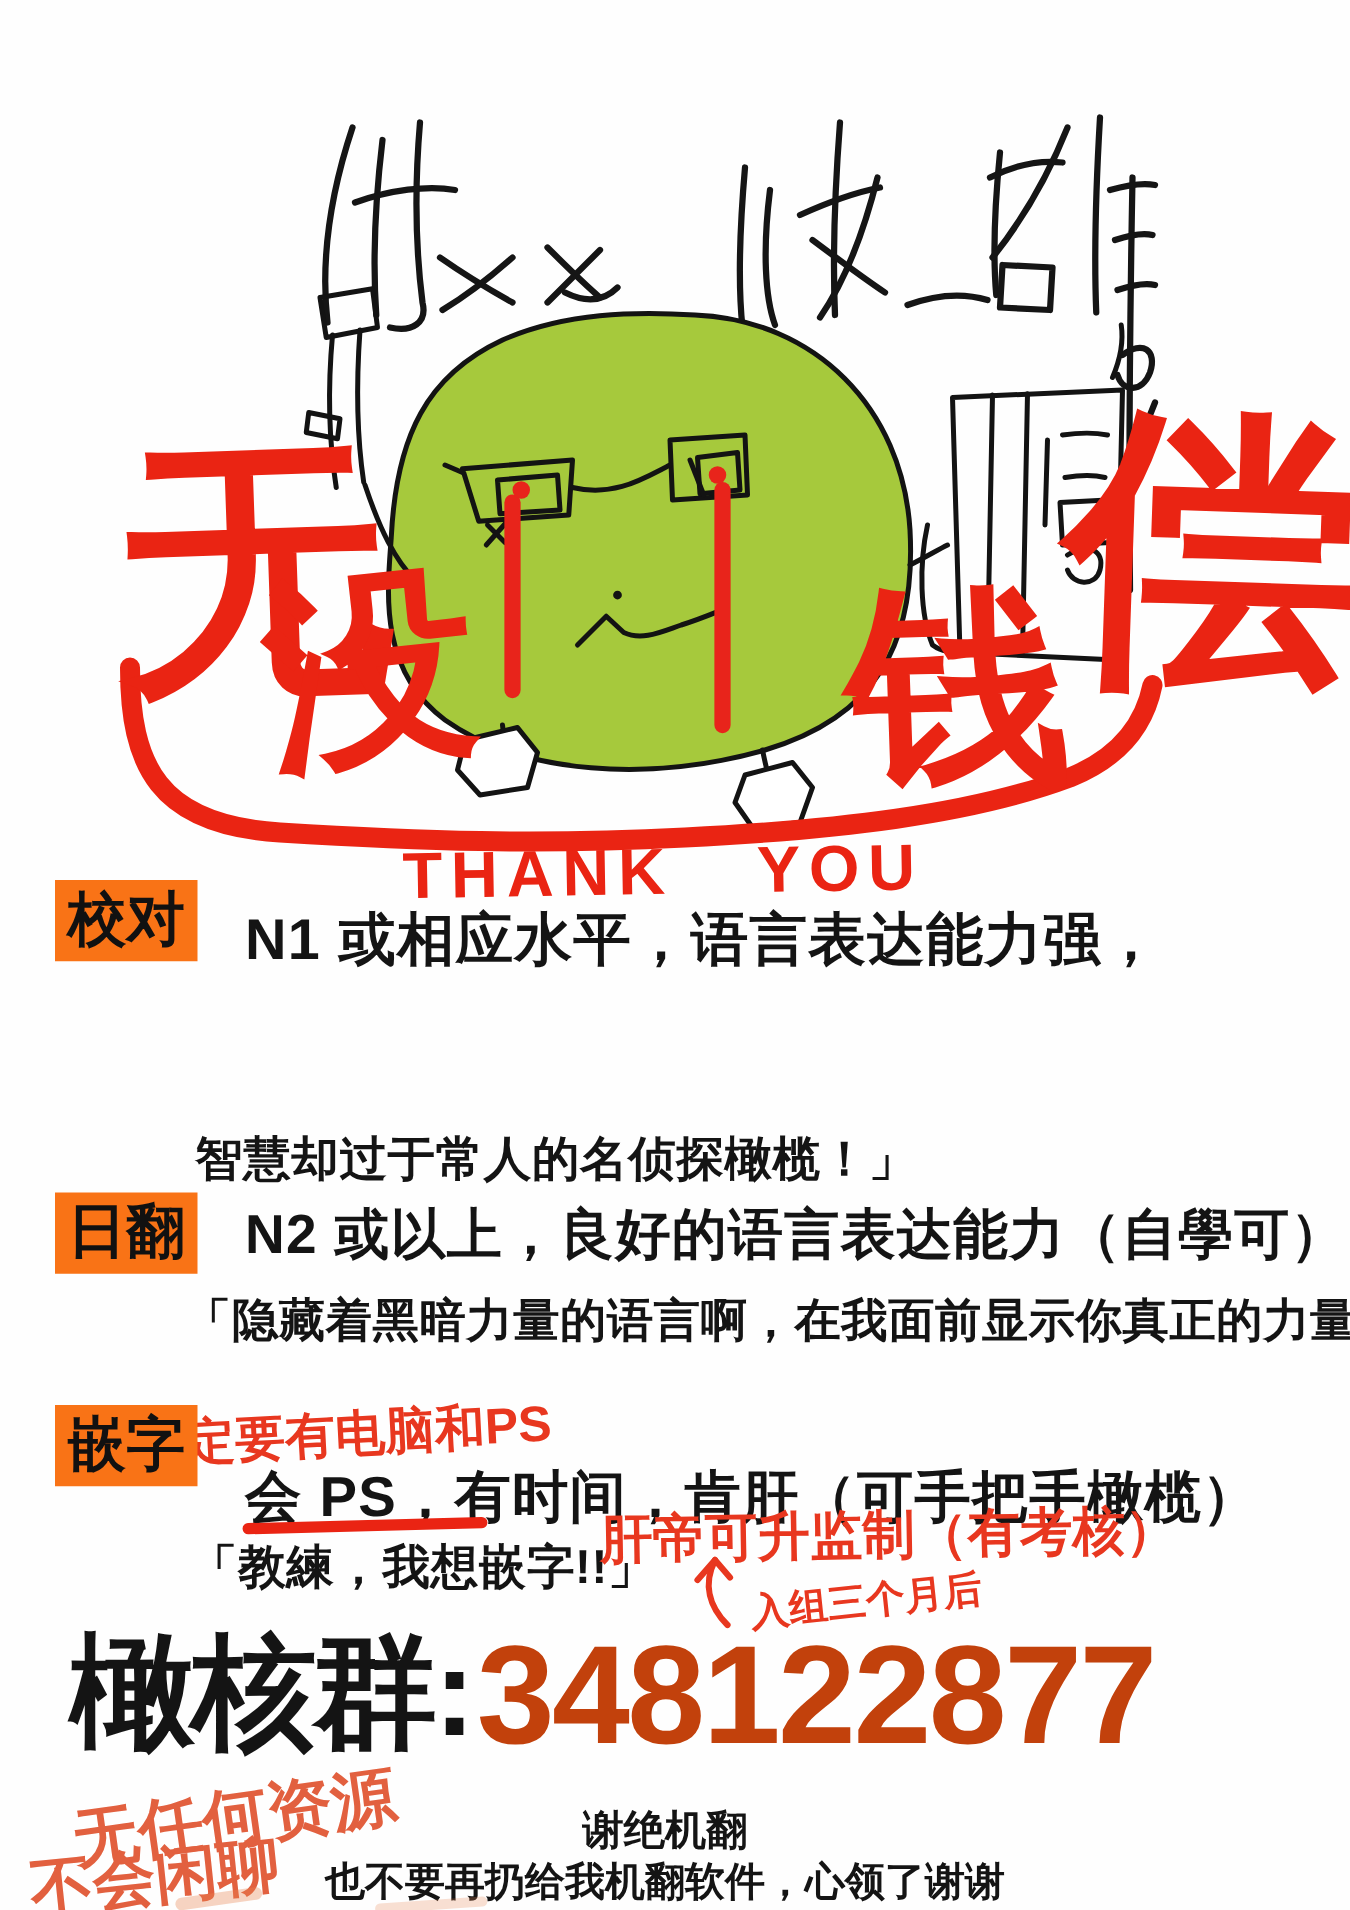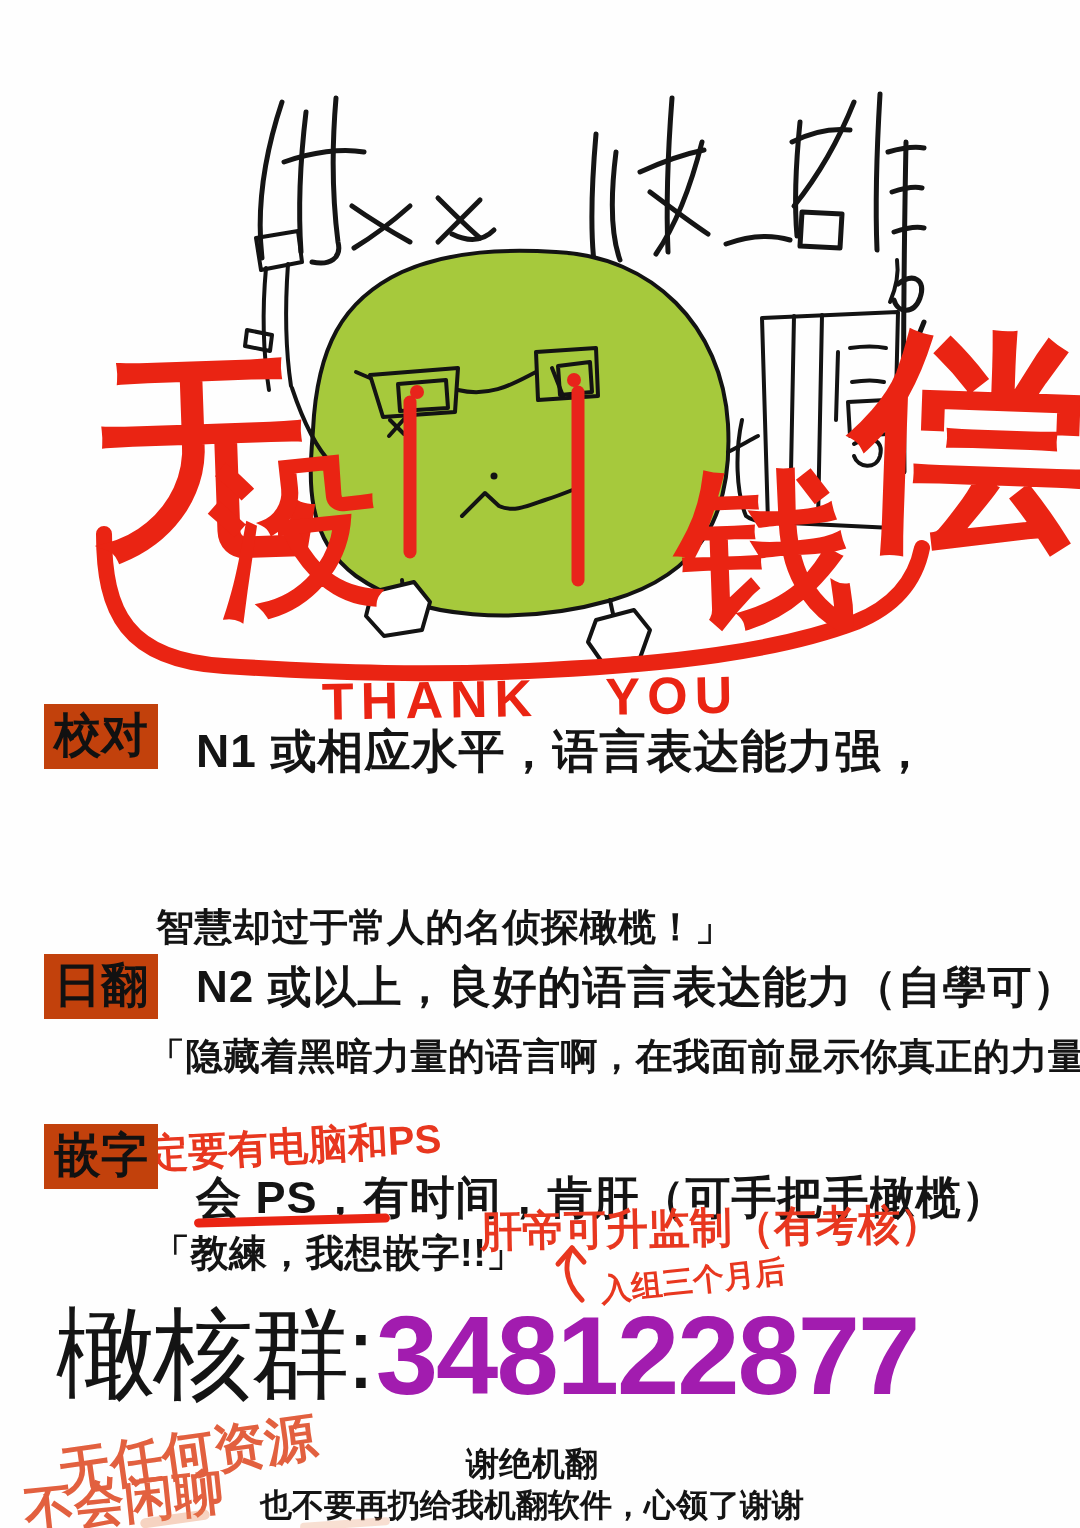--- a/index.html
+++ b/index.html
@@ -3,28 +3,28 @@
 <meta charset="utf-8">
 <style>
   html,body{margin:0;padding:0;background:#ffffff;}
   body{width:1080px;height:1528px;overflow:hidden;}
   .poster{position:relative;width:1080px;height:1528px;background:#fefefe;
           font-family:"Liberation Sans",sans-serif;color:#141414;overflow:hidden;}
   .abs{position:absolute;white-space:nowrap;}
   .drawing{position:absolute;left:0;top:0;}
   .bigchar{color:#ea2413;font-weight:900;line-height:1;}
   .thankyou{color:#ea2413;font-weight:900;font-size:52px;letter-spacing:7px;word-spacing:46px;}
-  .label{background:#c2410c;color:#111;font-weight:900;font-size:47px;line-height:1.25;
+  .label{background:#f97316;color:#111;font-weight:900;font-size:47px;line-height:1.25;
          padding:2px 10px 4px 10px;display:inline-block;}
   .main{font-size:46px;font-weight:900;letter-spacing:1px;}
   .quote{font-size:38px;font-weight:900;letter-spacing:0.5px;}
   .marker{color:#e8371f;font-weight:700;}
   .softred{color:#e2603f;font-weight:700;}
-  .qq-label{font-size:100px;font-weight:400;letter-spacing:-3px;text-align:center;}
-  .qq-number{font-size:112px;font-weight:800;color:#a21caf;letter-spacing:-2px;}
+  .qq-label{font-size:100px;font-weight:700;letter-spacing:-3px;text-align:center;}
+  .qq-number{font-size:112px;font-weight:800;color:#c2410c;letter-spacing:-2px;}
   .underline-red{background:#ea2413;border-radius:6px;}
   .smudge{background:#e8844f;border-radius:6px;}
   .footnote{font-weight:900;}
 </style>
 </head>
 <body>
 
 <div class="poster">
 
   <svg class="drawing" width="1080" height="780" viewBox="0 0 1080 780">

